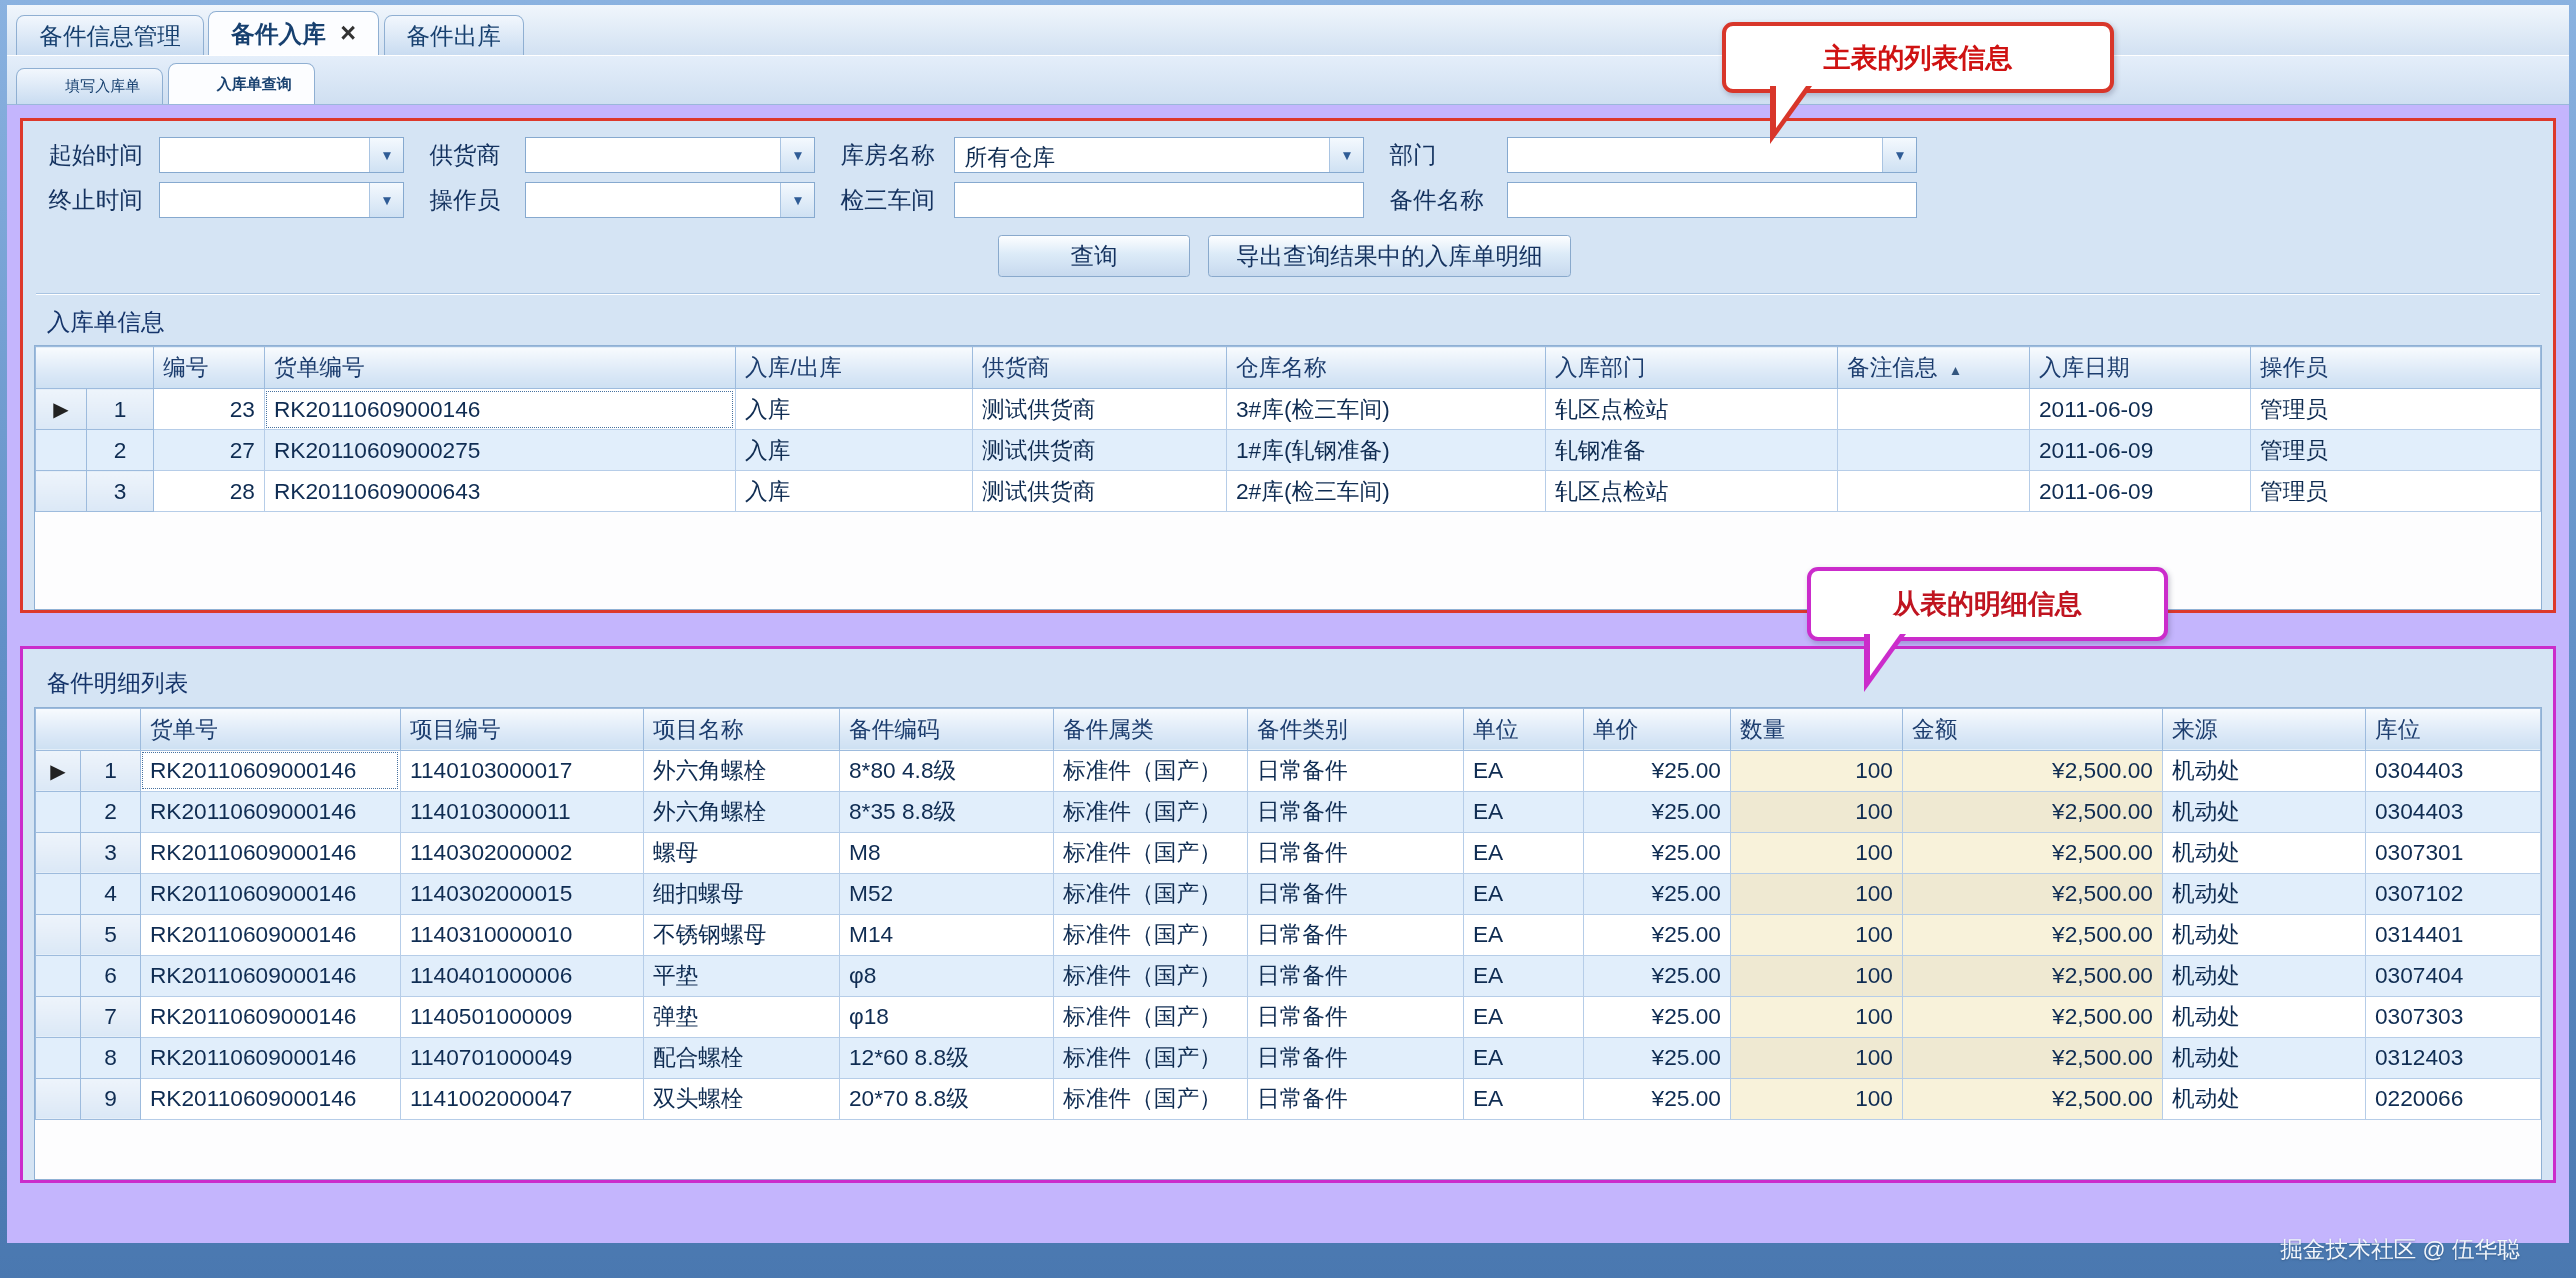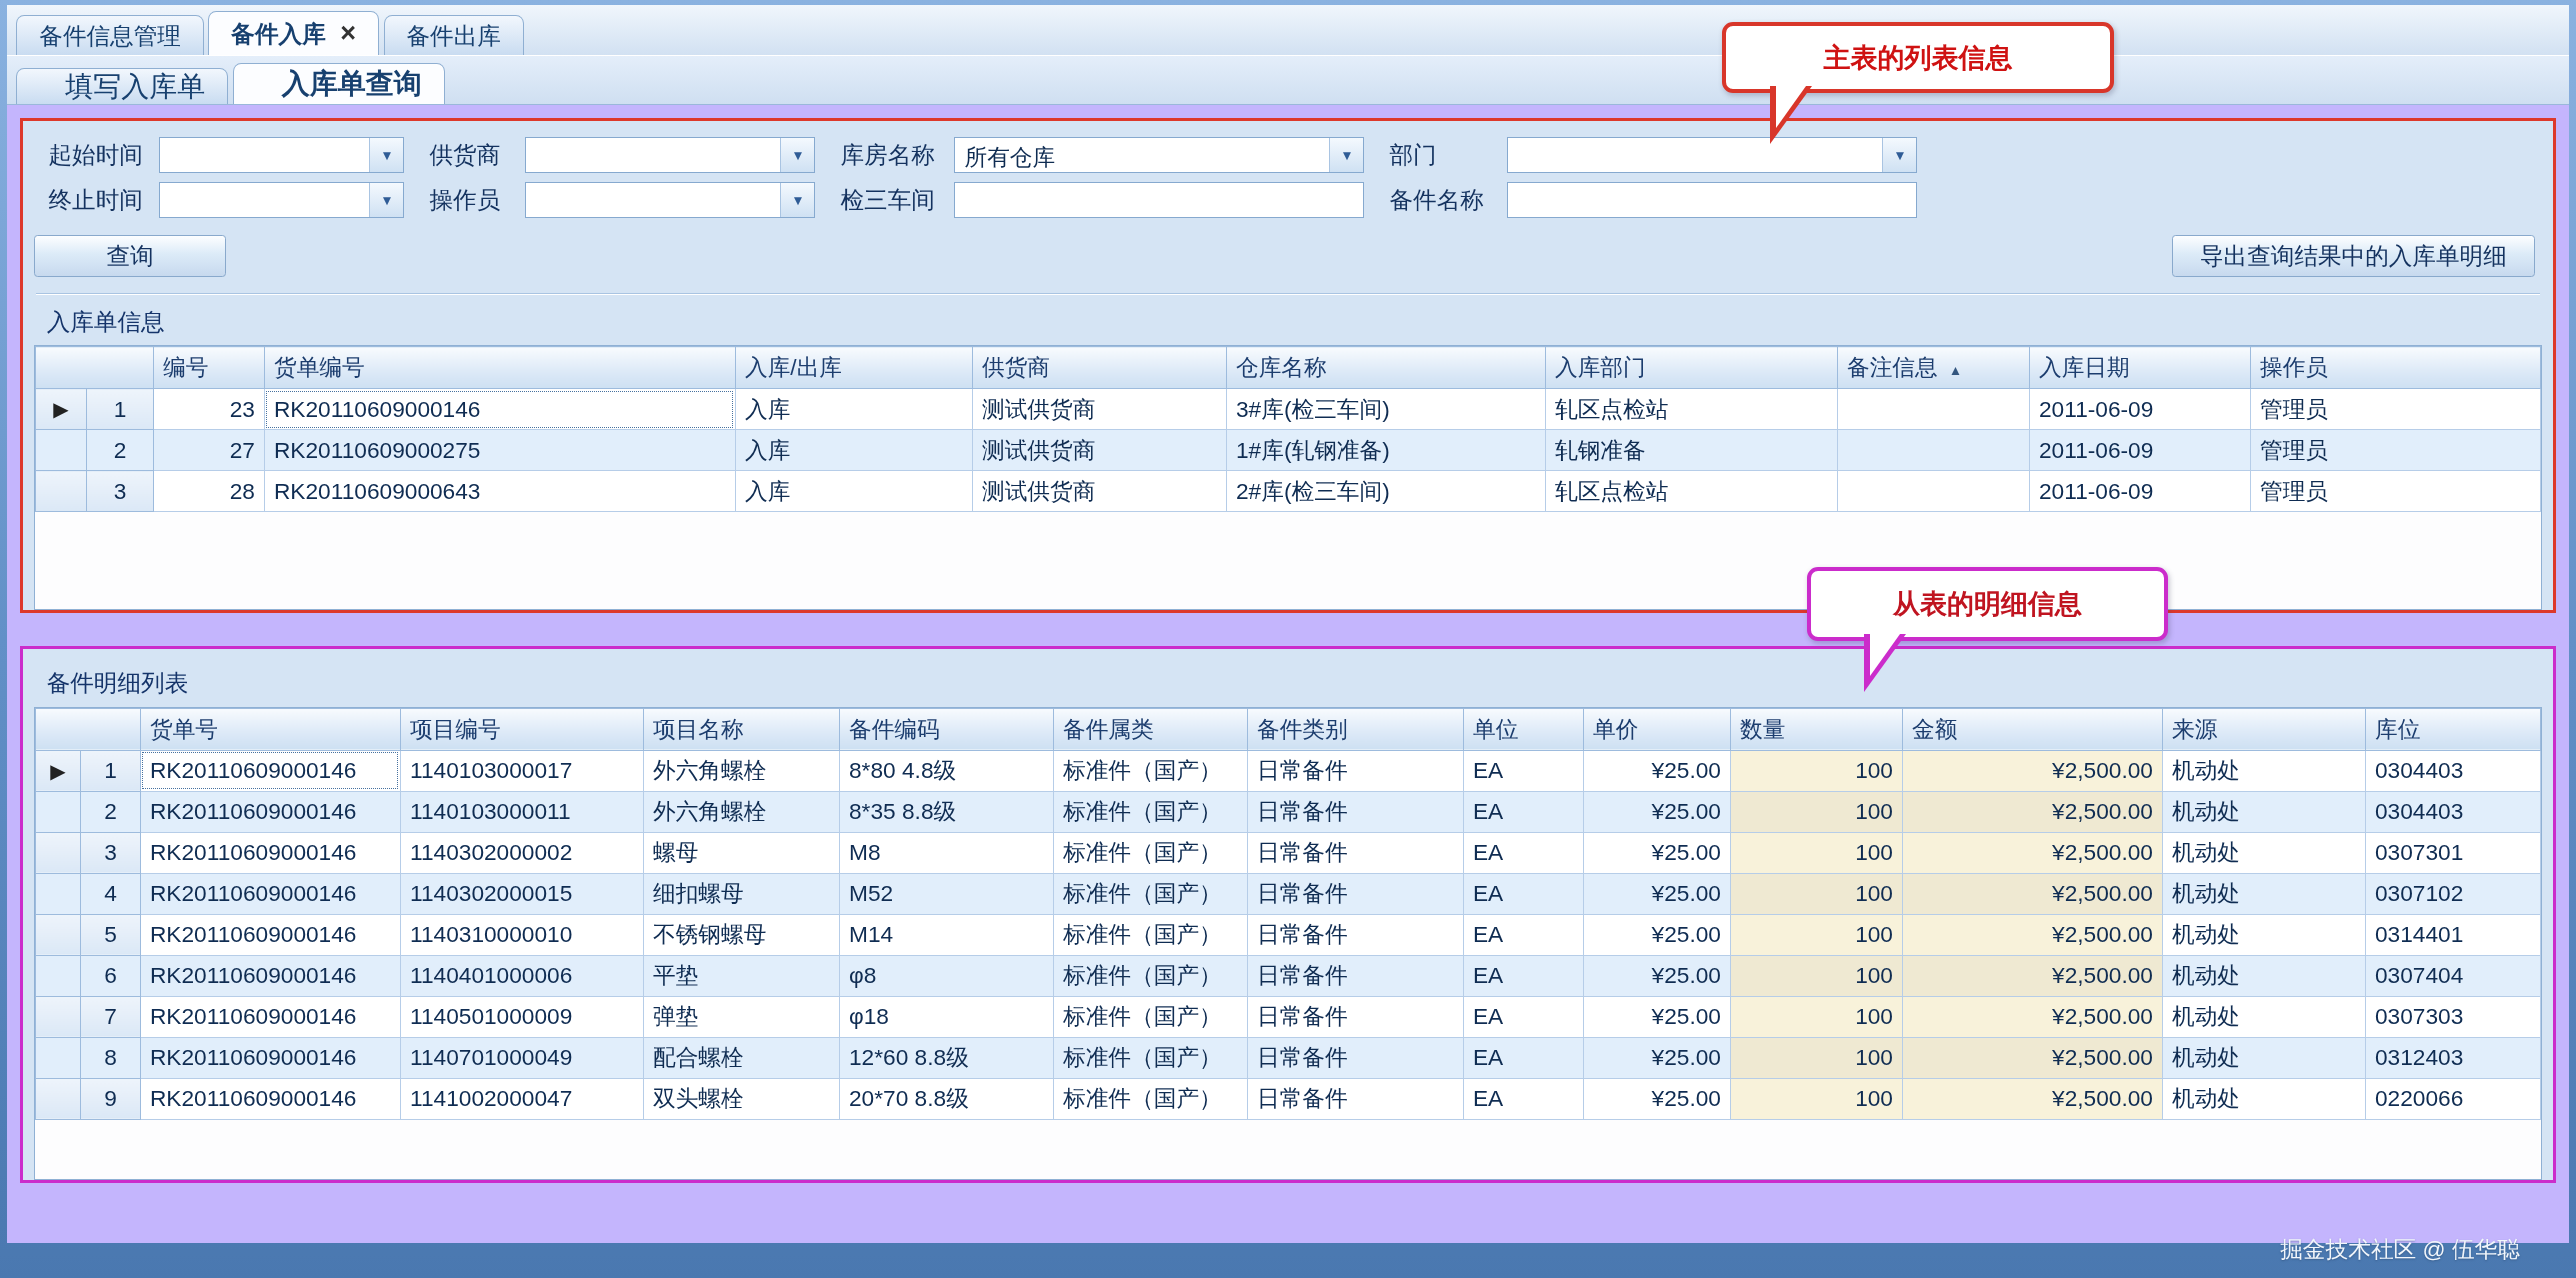--- a/index.html
+++ b/index.html
@@ -24,21 +24,21 @@
     height:49px; flex:0 0 49px; background:linear-gradient(#e4eefa,#cfdff1);
     display:flex; align-items:flex-end; padding:3.6px 5.4px 0 9px; gap:4.5px;
     border-bottom:0.9px solid #9ab8da;
   }
   .tab {
     height:40px; display:flex; align-items:center; gap:14.5px; padding:0 22px;
     background:linear-gradient(#f2f7fd,#c9dcf1); border:0.9px solid #8fafd2; border-bottom:none;
     border-radius:8.2px 8.2px 0 0; font-size:23.6px; color:#17406f; cursor:default; white-space:nowrap;
   }
   .tab.active { background:#fcfdff; font-weight:bold; height:44px; }
-  .subtabstrip .tab { height:36px; font-size:28px;padding-left:48px; }
+  .subtabstrip .tab { height:36px; font-size:15px;padding-left:48px; }
   .subtabstrip .tab.active { height:41px; }
   .tab .close { font-size:27px; font-weight:bold; color:#333; line-height:1; }
   
   .region-red {
     margin:12.7px 12.7px 0 12.7px; border:3.6px solid #dd382b; height:495px;
     padding:7.3px 11px; position:relative; background:#d5e4f4;
   }
   .region-purple {
     margin:33px 12.7px 0 12.7px; border:3.6px solid #cb2ccb; height:537px;
     padding:7.3px 11px; background:#d5e4f4;
@@ -50,21 +50,21 @@
   .combo {
     height:36px; background:#fff; border:0.9px solid #86a9cf; display:flex; align-items:stretch;
   }
   .combo .cv { flex:1; font-size:22.7px; padding:3.6px 9px 0 9px; color:#0f2c52; overflow:hidden; white-space:nowrap; }
   .combo .cbtn {
     width:34px; display:flex; align-items:center; justify-content:center;
     background:linear-gradient(#f4f9fe,#cfe1f3); border-left:0.9px solid #a9c4e2;
     color:#2f5c96; font-size:13.6px;
   }
   .txt { height:36px; background:#fff; border:0.9px solid #86a9cf; font-size:22.7px; padding:0 9px; color:#0f2c52; outline:none; }
-  .btnrow { display:flex; justify-content:space-between; gap:18px; margin:16.3px 7.3px 0 0;font-family:Liberation Serif, serif; }
+  .btnrow { display:flex; justify-content:center; gap:18px; margin:16.3px 7.3px 0 0;font-family:Liberation Serif, serif; }
   .btn {
     height:42px; border:0.9px solid #89a9cc; border-radius:3.6px; padding:0 27px;
     background:linear-gradient(#fdfeff,#dcebf8 45%,#c7d9ee); font-size:23.6px; color:#14325f;
     display:flex; align-items:center; justify-content:center; white-space:nowrap; cursor:default;
   }
   .sep { margin:16.3px 1.8px 0 1.8px; border-top:0.9px solid #a9c4e2; border-bottom:0.9px solid #fff; height:0; }
   .grouptitle { font-size:23.6px; color:#15346a; margin:11px 0 7.3px 12.7px; }
   
   .gridbox { background:#fdfdfe; border:0.9px solid #8fb0d4; overflow:hidden; }
   table.grid { width:100%; border-collapse:collapse; table-layout:fixed; }

